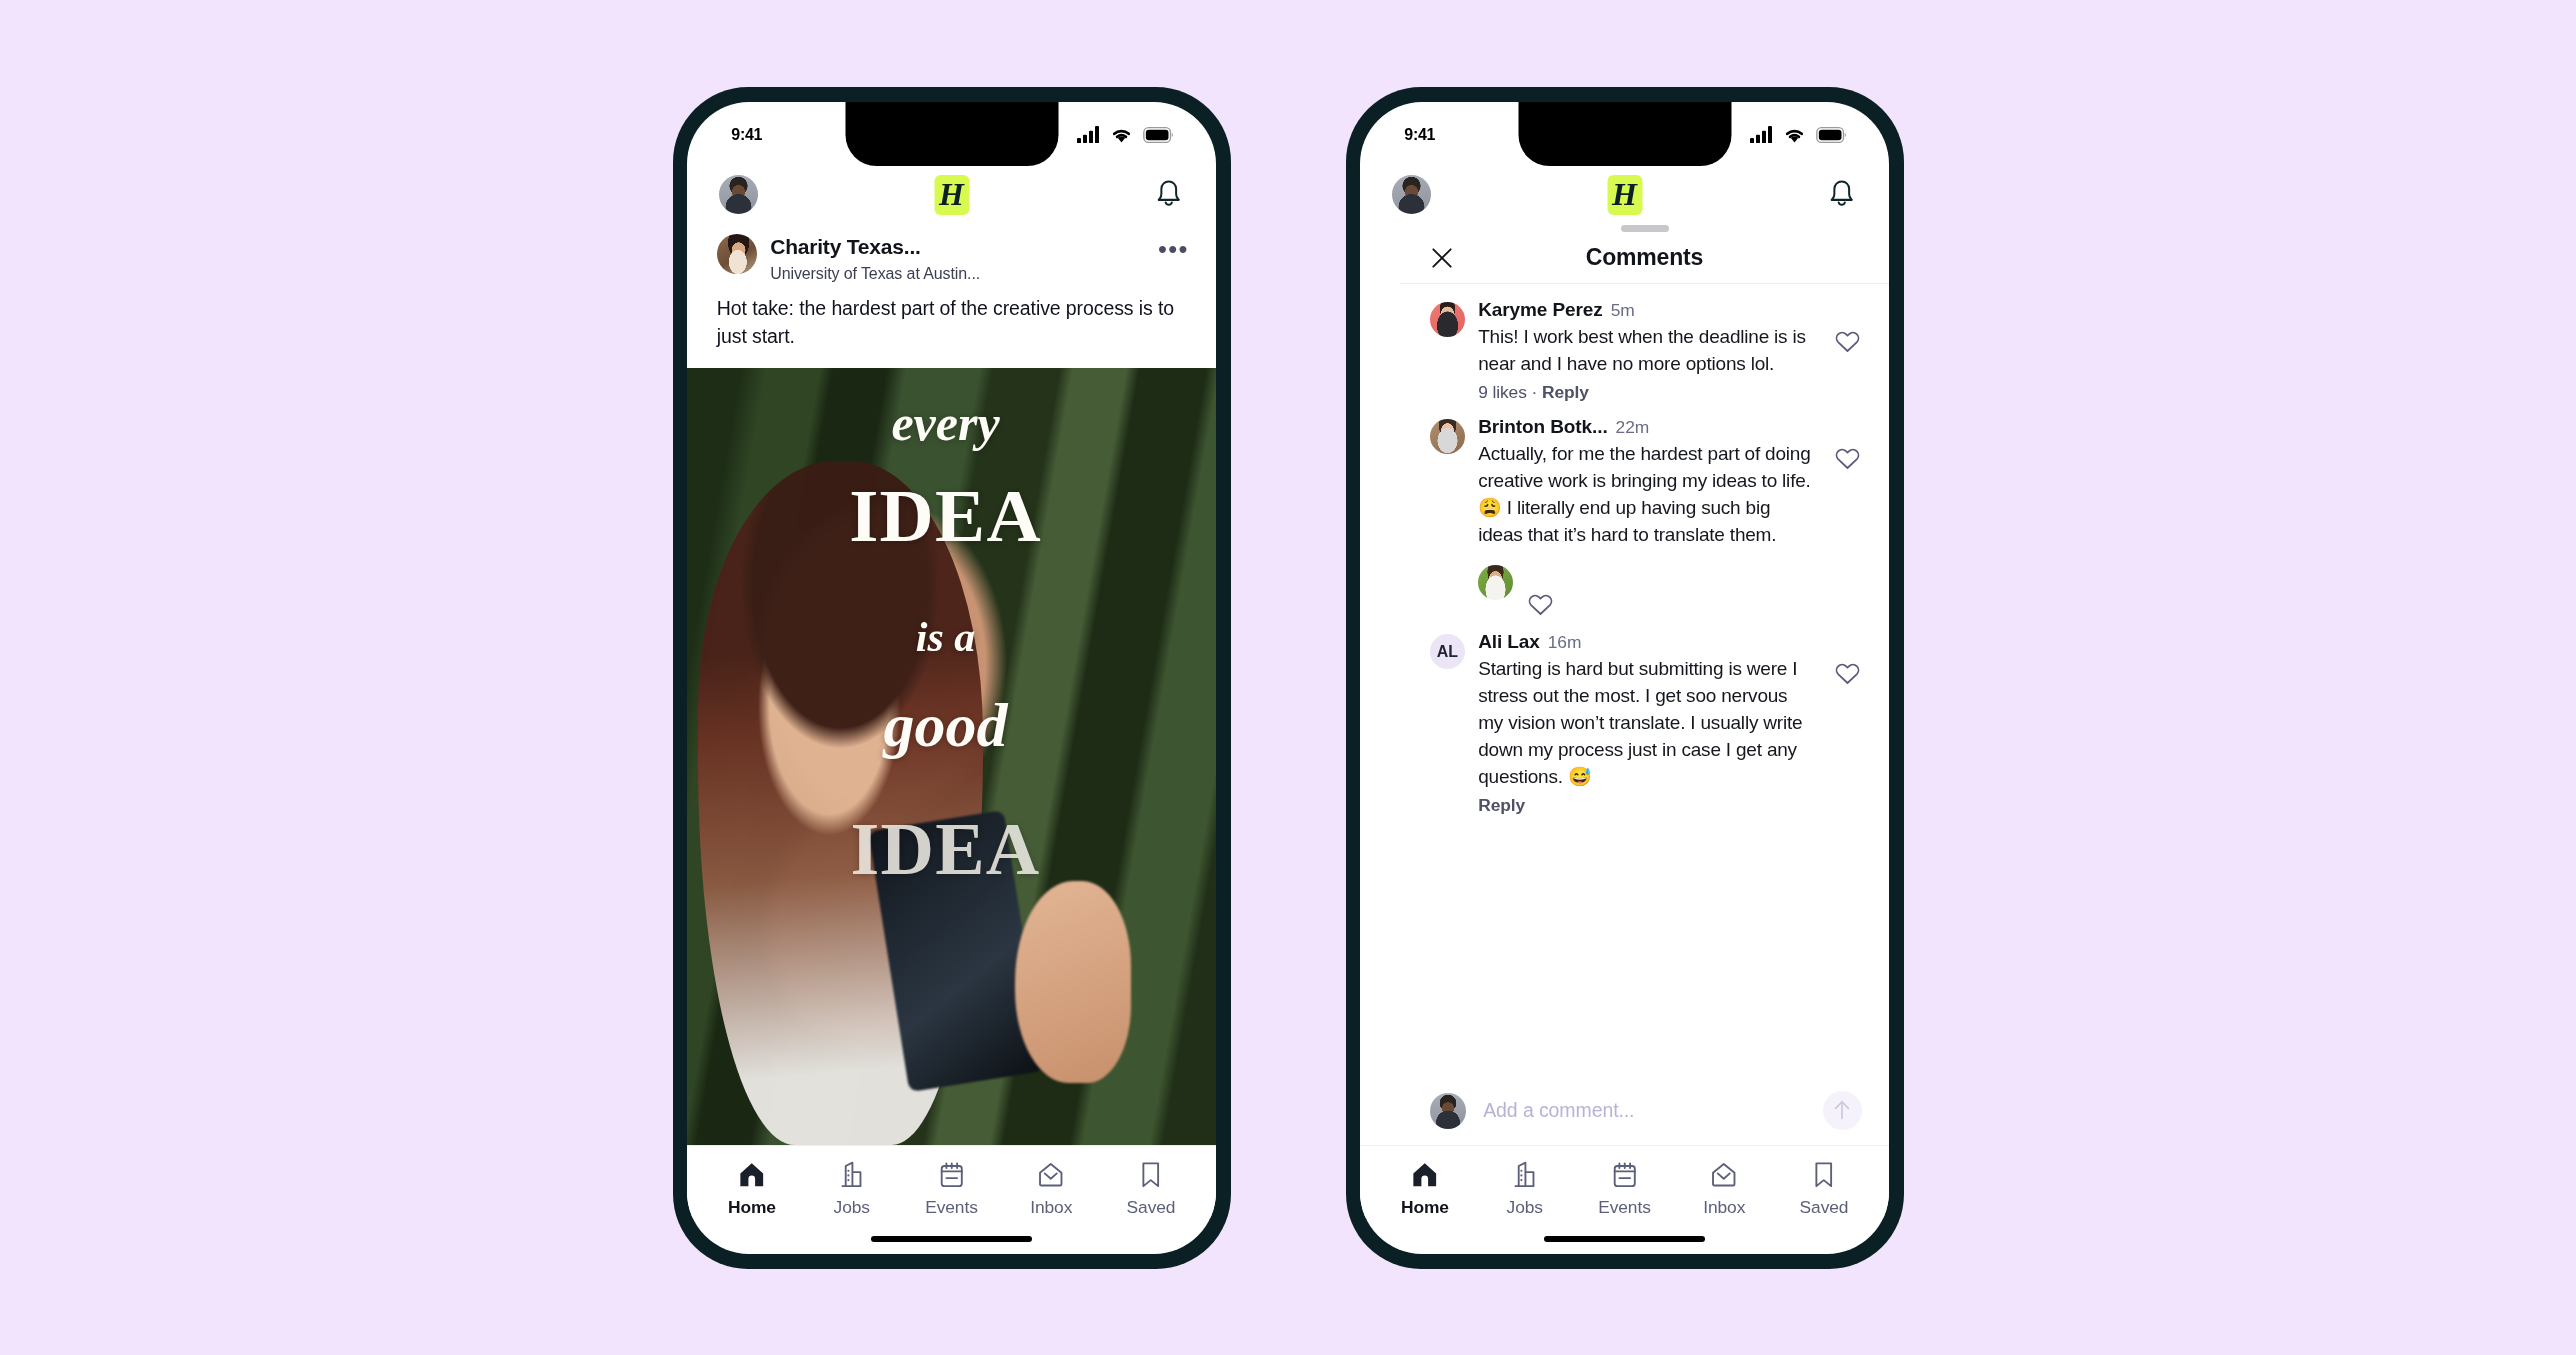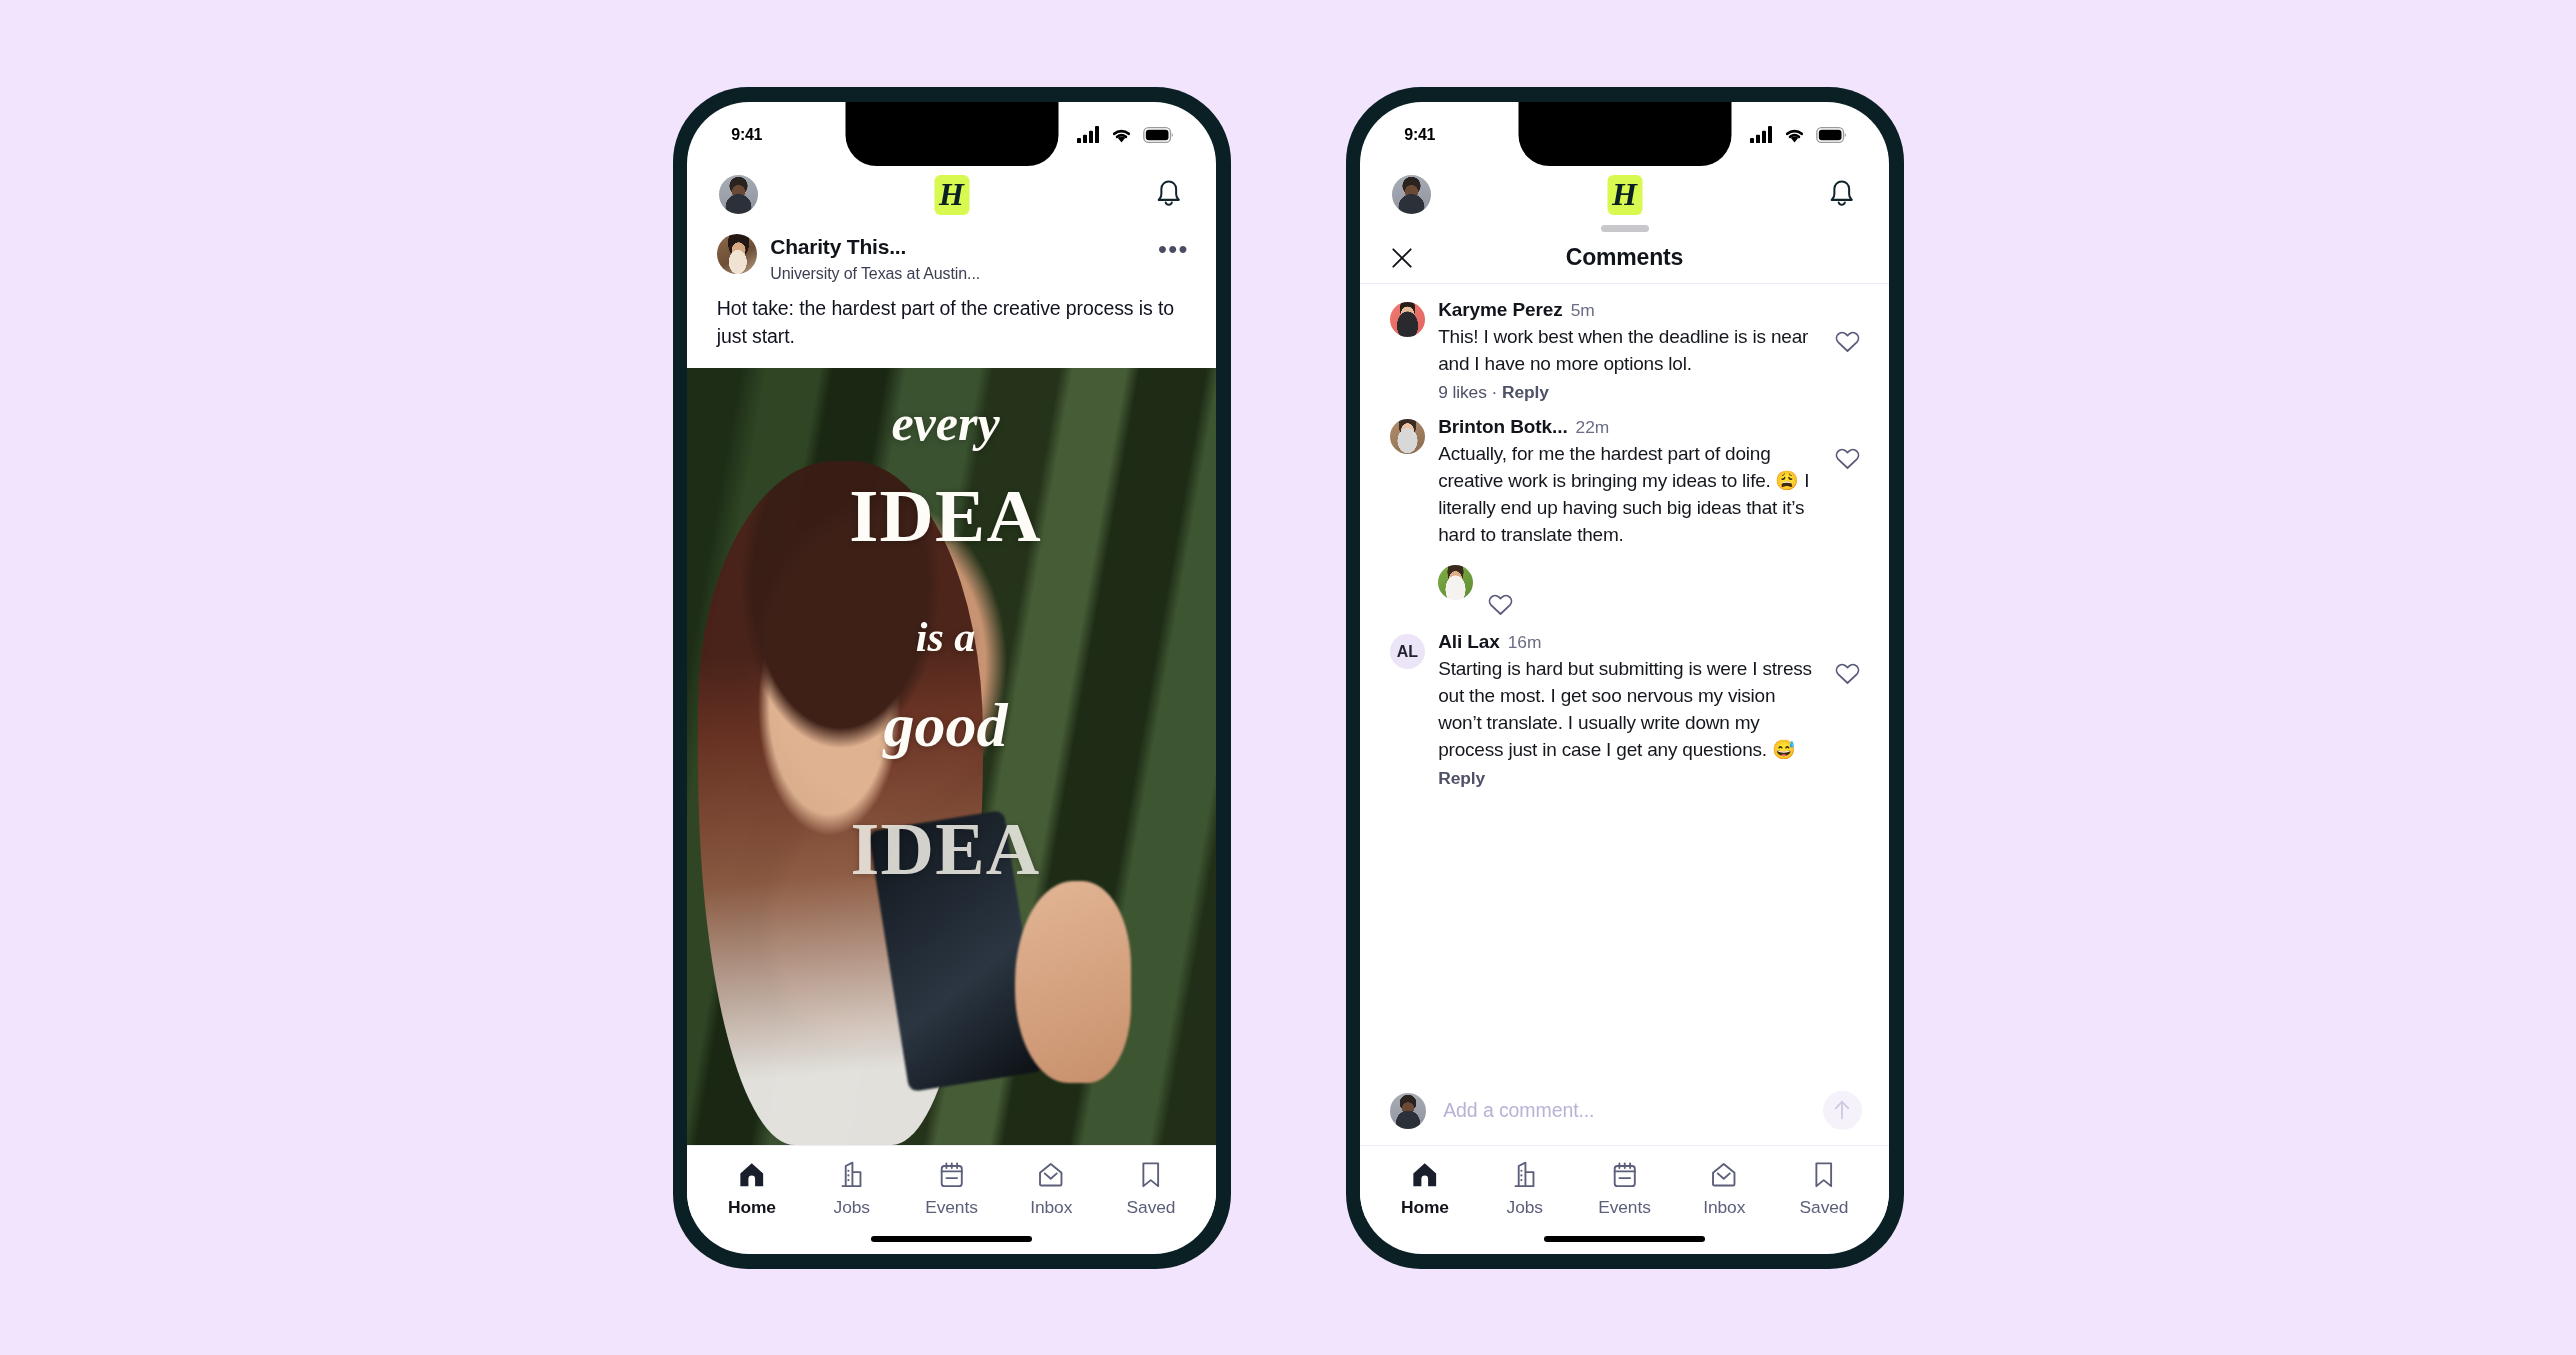--- a/index.html
+++ b/index.html
@@ -234,20 +234,21 @@
   .ov-4 { top: 41.5%; font-size: 62px; }
   .ov-5 { top: 56.5%; font-size: 74px; opacity: 0.88; color: #eceae2; }
 
   
   .sheet {
     flex: 1 1 auto;
     display: flex;
     flex-direction: column;
     min-height: 0;
     background: #fff;
+    padding-left: 40px;
   }
   .grabber {
     width: 48px; height: 7.4px;
     border-radius: 4px;
     background: #c7c7cc;
     margin: 1.3px auto 0;
     flex: none;
     cursor: grab;
   }
   .sheet-head {
@@ -443,21 +444,21 @@
               <path d="M22 5c-6.2 0-11 4.9-11 11v7.6c0 2.4-.8 4.7-2.3 6.6L7 32.5h30l-1.7-2.3a11 11 0 0 1-2.3-6.6V16c0-6.1-4.8-11-11-11Z" stroke="#10242a" stroke-width="3" fill="none" stroke-linejoin="round"></path>
               <path d="M17.4 36.5a4.8 4.8 0 0 0 9.2 0" stroke="#10242a" stroke-width="3" fill="none" stroke-linecap="round"></path>
             </svg>
         </span>
       </div>
 
       <div class="feed">
         <div class="post-head">
           <div class="avatar av-charity"></div>
           <div class="post-meta">
-            <div class="post-name">Charity This...</div>
+            <div class="post-name">Charity Texas...</div>
             <div class="post-sub">University of Texas at Austin...</div>
           </div>
           <div class="dots">•••</div>
         </div>
 
         <div class="post-body">Hot take: the hardest part of the creative process is to just start.</div>
 
         <div class="media">
           <div class="media-bg"></div>
           <div class="media-fig"></div>

